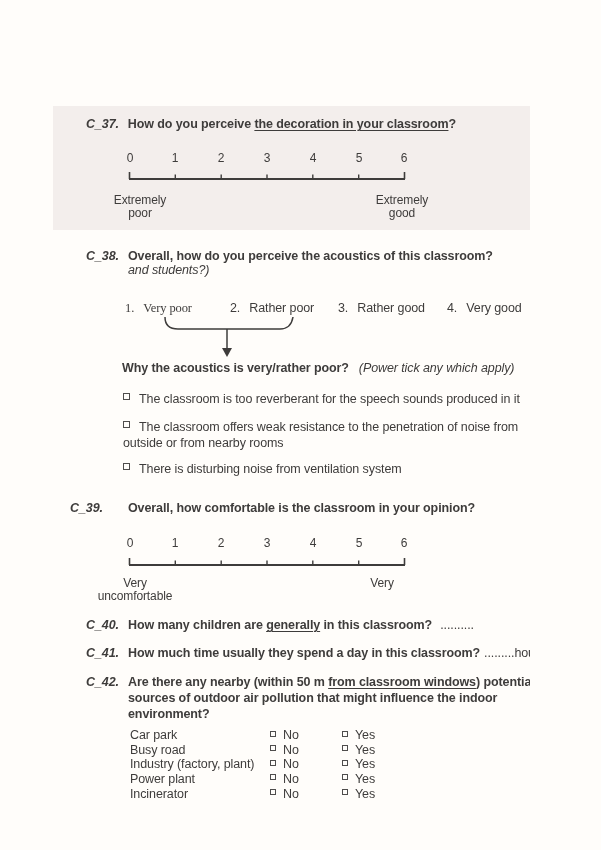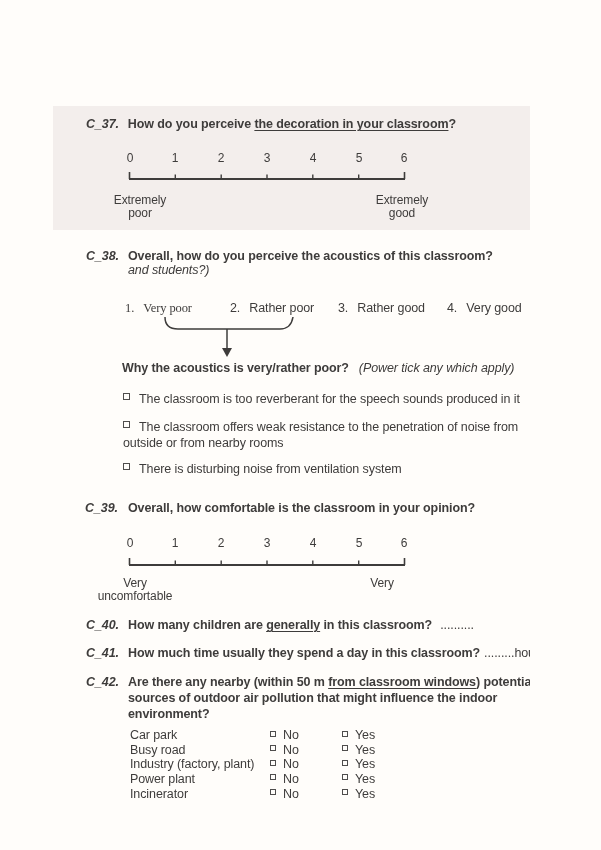--- a/index.html
+++ b/index.html
@@ -102,21 +102,21 @@
     <div><span class="cb"></span><span>The classroom is too reverberant for the speech sounds produced in it</span></div>
   </div>
   <div class="abs cbitem" style="left:123px;top:419px;width:470px;">
     <div><span class="cb"></span><span>The classroom offers weak resistance to the penetration of noise from</span></div>
     <div>outside or from nearby rooms</div>
   </div>
   <div class="abs cbitem" style="left:123px;top:461px;width:470px;">
     <div><span class="cb"></span><span>There is disturbing noise from ventilation system</span></div>
   </div>
 
-  <span class="abs qtext qid" style="left:85px;top:501px;">C_39.</span>
+  <span class="abs qtext qid" style="left:70px;top:501px;">C_39.</span>
   <span class="abs qtext b" style="left:128px;top:501px;">Overall, how comfortable is the classroom in your opinion?</span>
 
   <div>
     <span class="abs scalenum" style="left:120px;top:536px;">0</span>
     <span class="abs scalenum" style="left:165px;top:536px;">1</span>
     <span class="abs scalenum" style="left:211px;top:536px;">2</span>
     <span class="abs scalenum" style="left:257px;top:536px;">3</span>
     <span class="abs scalenum" style="left:303px;top:536px;">4</span>
     <span class="abs scalenum" style="left:349px;top:536px;">5</span>
     <span class="abs scalenum" style="left:394px;top:536px;">6</span>

